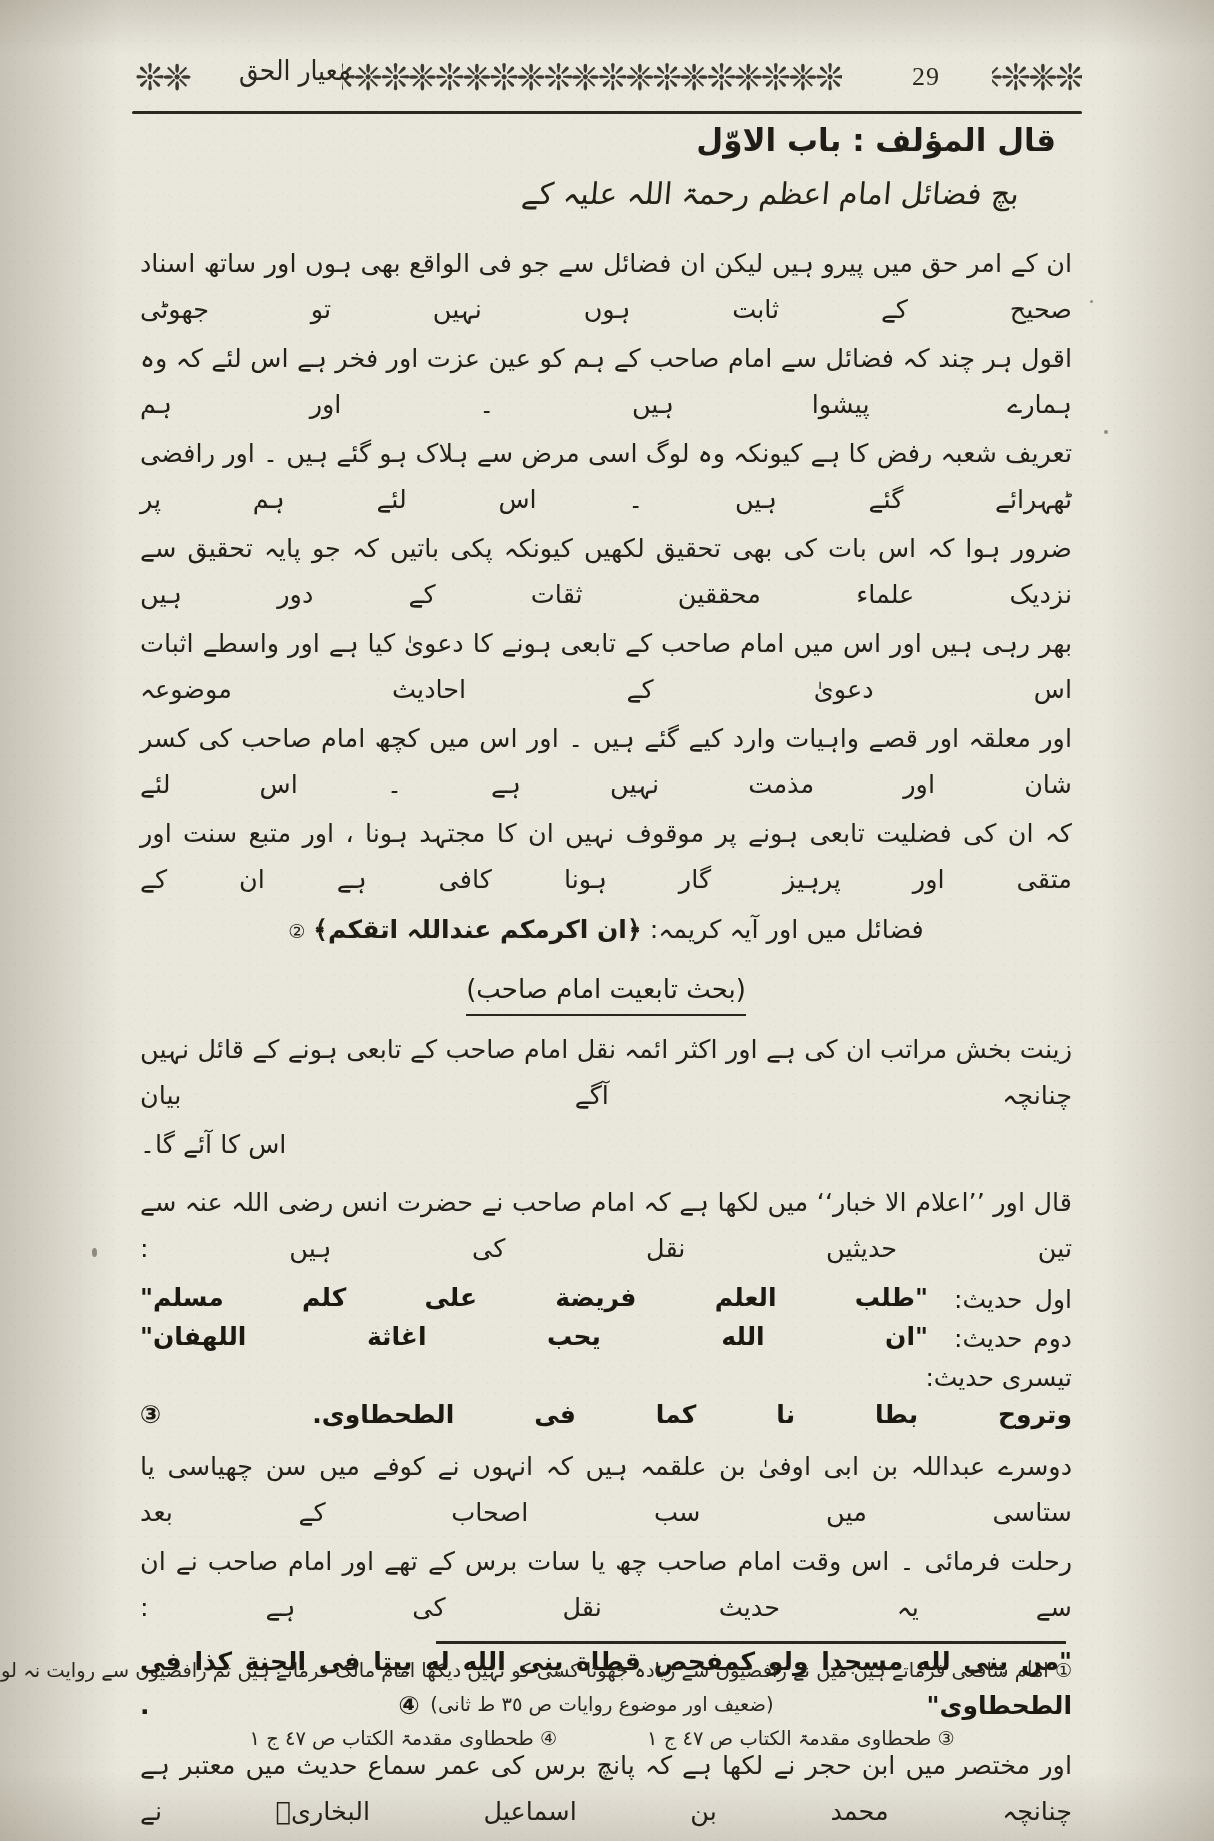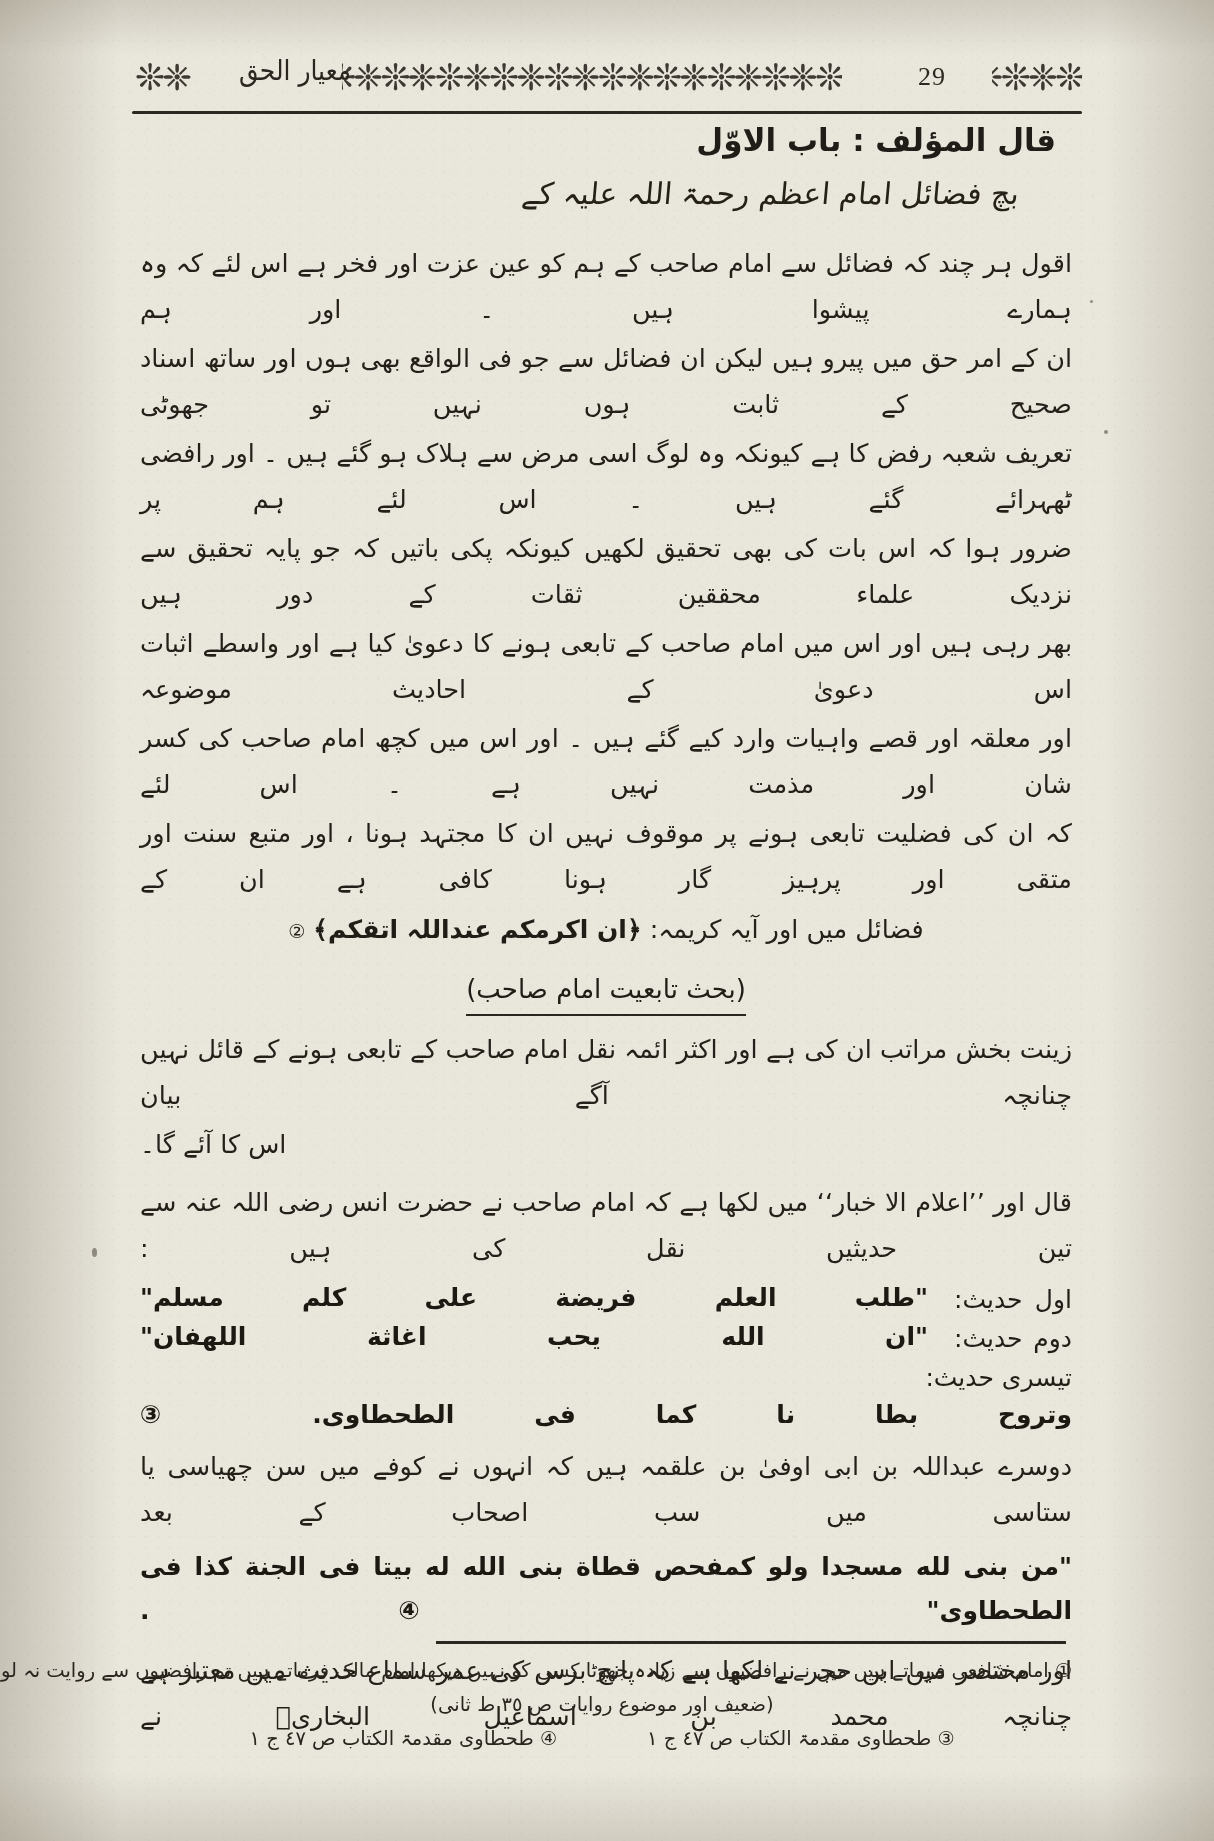--- a/index.html
+++ b/index.html
@@ -49,21 +49,21 @@
   .orn{
     position:absolute;top:2px;height:52px;
     color:#302b24;font-size:36px;line-height:52px;letter-spacing:-3px;
     white-space:nowrap;overflow:hidden;opacity:.92;
     font-family:"DejaVu Sans",sans-serif;
   }
   .orn-left{right:0px;width:90px;text-align:center;}
   .orn-mid{right:240px;width:500px;text-align:center;}
   .orn-far{left:0px;width:60px;text-align:center;}
   .pagenum{
-    position:absolute;right:95px;top:12px;width:110px;text-align:center;
+    position:absolute;right:101px;top:12px;width:110px;text-align:center;
     font-size:26px;color:#2d2821;font-family:"Liberation Serif",serif;
     letter-spacing:1px;
   }
   .booktitle{
     position:absolute;left:68px;top:6px;width:190px;text-align:center;
     font-size:25px;color:#2b2620;
     font-family:"DejaVu Sans",sans-serif;
     transform:scaleY(1.12);
   }
 
@@ -170,22 +170,22 @@
     <div class="pagenum">29</div>
     <div class="booktitle">معیار الحق</div>
     <div class="hdr-rule"></div>
   </div>
 
   <div class="chap-title">قال المؤلف : باب الاوّل</div>
   <div class="sub-title">بچ فضائل امام اعظم رحمۃ اللہ علیہ کے</div>
 
   <div class="body">
 
+    <span class="ln j">ان کے امر حق میں پیرو ہیں لیکن ان فضائل سے جو فی الواقع بھی ہوں اور ساتھ اسناد صحیح کے ثابت ہوں نہیں تو جھوٹی</span>
     <span class="ln j">اقول ہر چند کہ فضائل سے امام صاحب کے ہم کو عین عزت اور فخر ہے اس لئے کہ وہ ہمارے پیشوا ہیں ۔ اور ہم</span>
-    <span class="ln j">ان کے امر حق میں پیرو ہیں لیکن ان فضائل سے جو فی الواقع بھی ہوں اور ساتھ اسناد صحیح کے ثابت ہوں نہیں تو جھوٹی</span>
     <span class="ln j">تعریف شعبہ رفض کا ہے کیونکہ وہ لوگ اسی مرض سے ہلاک ہو گئے ہیں ۔ اور رافضی ٹھہرائے گئے ہیں ۔ اس لئے ہم پر</span>
     <span class="ln j">ضرور ہوا کہ اس بات کی بھی تحقیق لکھیں کیونکہ پکی باتیں کہ جو پایہ تحقیق سے نزدیک علماء محققین ثقات کے دور ہیں</span>
     <span class="ln j">بھر رہی ہیں اور اس میں امام صاحب کے تابعی ہونے کا دعویٰ کیا ہے اور واسطے اثبات اس دعویٰ کے احادیث موضوعہ</span>
     <span class="ln j">اور معلقہ اور قصے واہیات وارد کیے گئے ہیں ۔ اور اس میں کچھ امام صاحب کی کسر شان اور مذمت نہیں ہے ۔ اس لئے</span>
     <span class="ln j">کہ ان کی فضلیت تابعی ہونے پر موقوف نہیں ان کا مجتہد ہونا ، اور متبع سنت اور متقی اور پرہیز گار ہونا کافی ہے ان کے</span>
 
     <div class="ln c" style="margin-top:4px;">
       <span>فضائل میں اور آیہ کریمہ:</span>
       <span class="verse">﴿ان اکرمکم عنداللہ اتقکم﴾</span>
       <span class="marker">②</span>
@@ -209,20 +209,21 @@
         <span class="h-label">دوم حدیث:</span>
         <span class="h-text">"ان الله یحب اغاثة اللهفان"</span>
       </div>
       <div class="hadith-row">
         <span class="h-label">تیسری حدیث:</span>
       </div>
       <div class="h-cont">وتروح بطا نا کما فی الطحطاوی. ③</div>
     </div>
 
     <span class="ln j" style="margin-top:14px;">دوسرے عبداللہ بن ابی اوفیٰ بن علقمہ ہیں کہ انہوں نے کوفے میں سن چھیاسی یا ستاسی میں سب اصحاب کے بعد</span>
+    <span class="ln j">رحلت فرمائی ۔ اس وقت امام صاحب چھ یا سات برس کے تھے اور امام صاحب نے ان سے یہ حدیث نقل کی ہے :</span>
 
     <div class="quote-block" style="margin-top:10px;">
       <div>"من بنی لله مسجدا ولو کمفحص قطاة بنی الله له بیتا فی الجنة کذا فی</div>
       <div style="text-align:right;">الطحطاوی" ④.</div>
     </div>
 
     <span class="ln j" style="margin-top:14px;">اور مختصر میں ابن حجر نے لکھا ہے کہ پانچ برس کی عمر سماع حدیث میں معتبر ہے چنانچہ محمد بن اسماعیل البخاریؒ نے</span>
   </div>
 
   <div class="fn-rule"></div>

